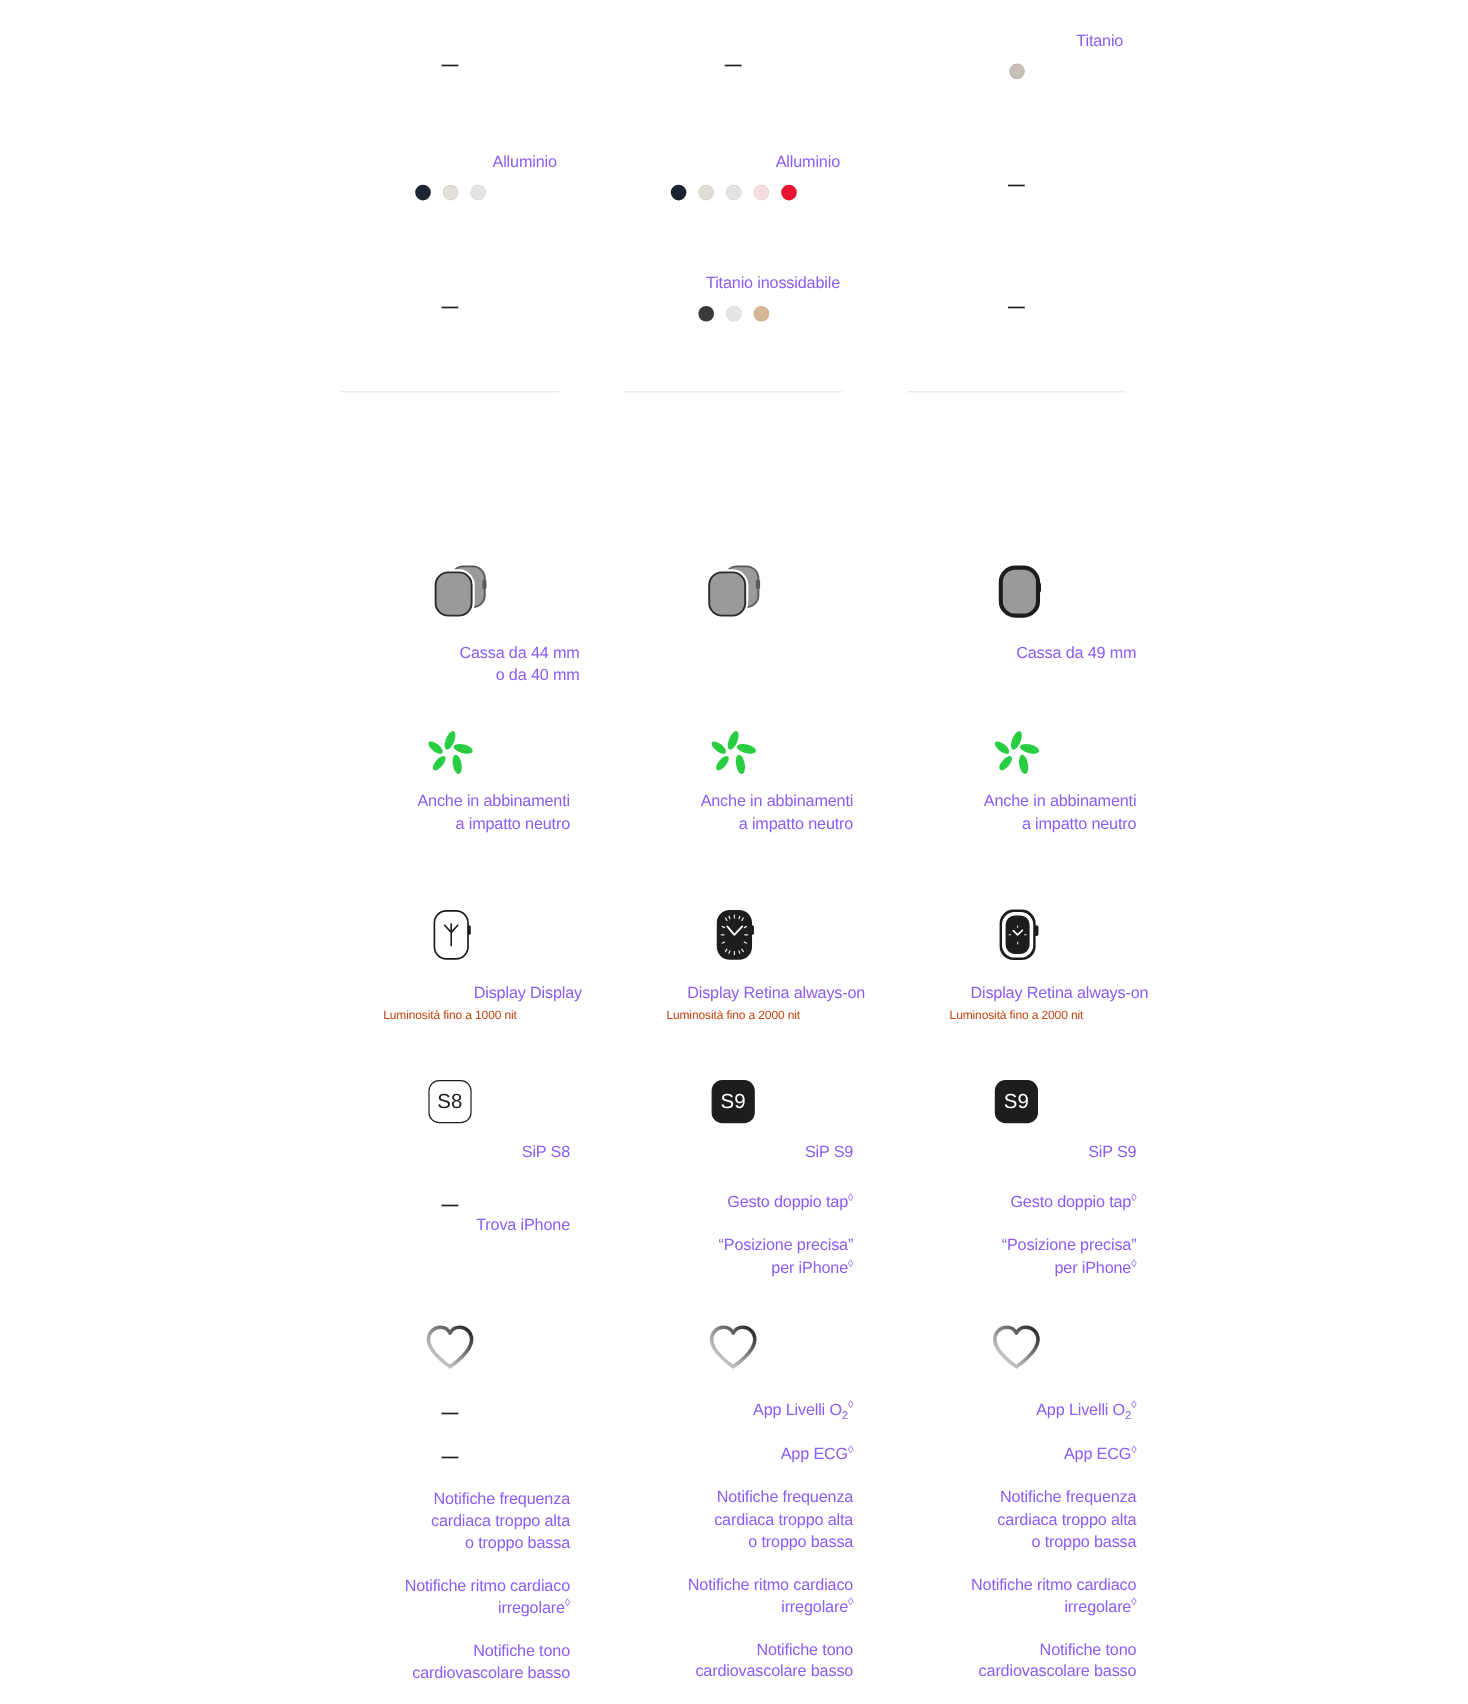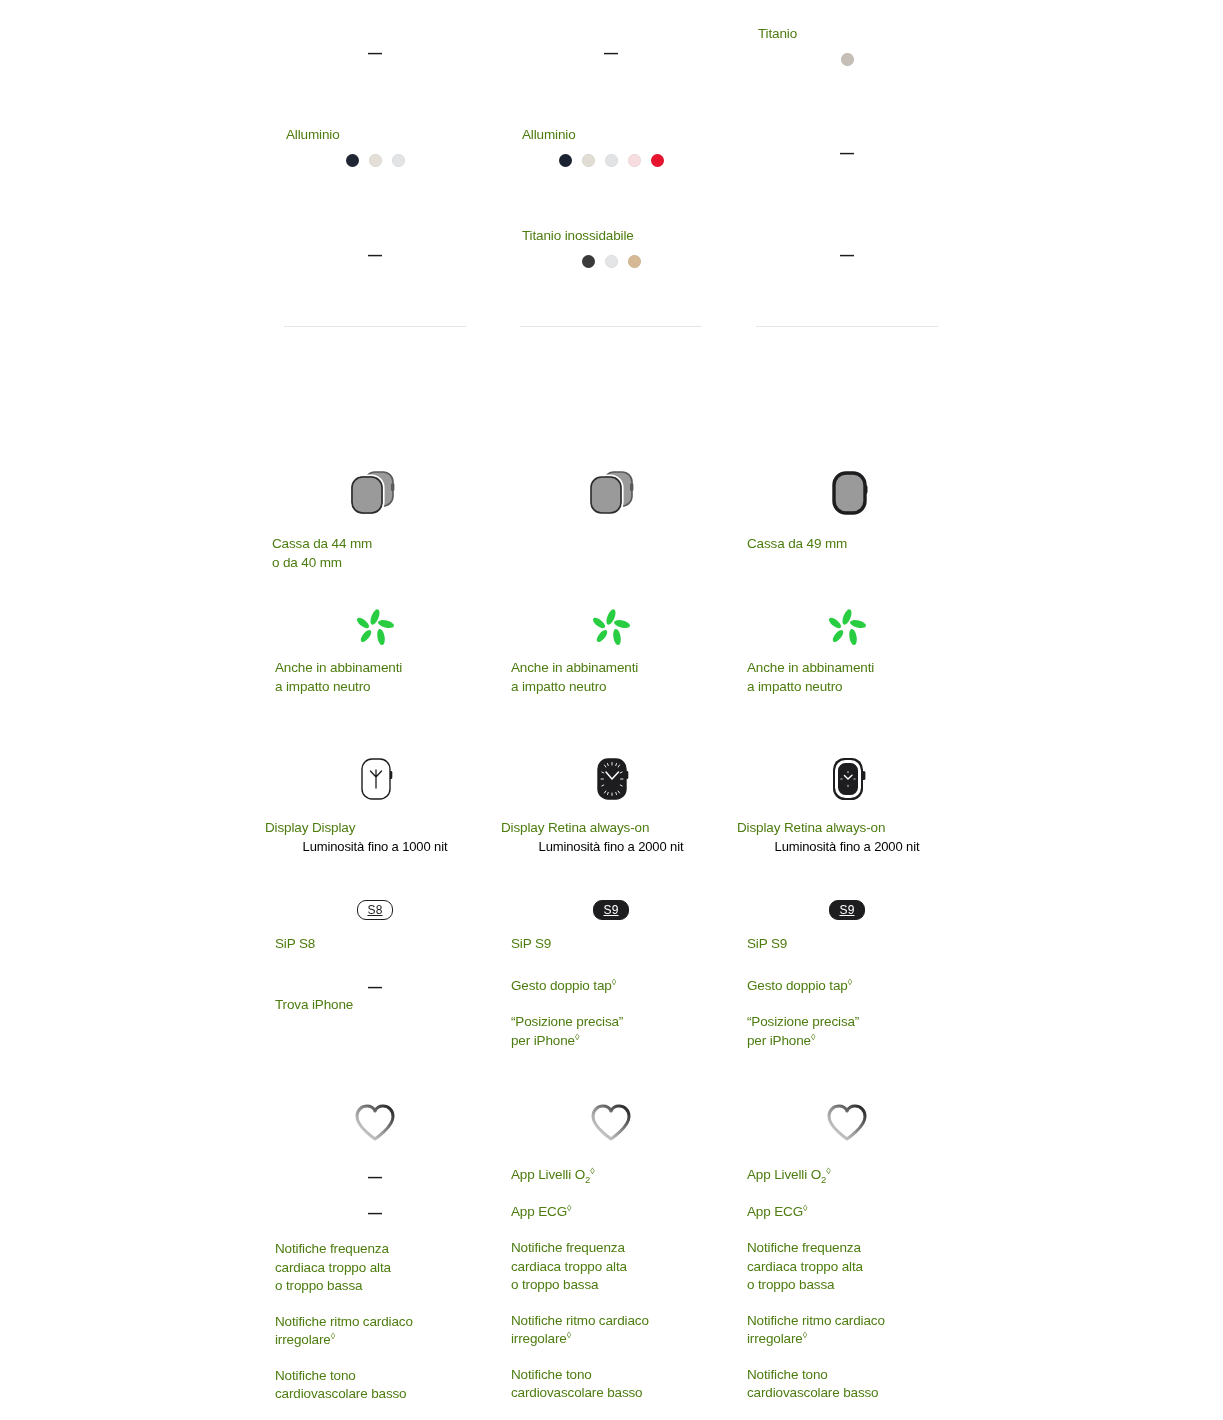--- a/index.html
+++ b/index.html
@@ -10,29 +10,29 @@
     font-family: "Liberation Sans", sans-serif;
     color: #1d1d1f;
     -webkit-font-smoothing: antialiased;
   }
   .page { position: relative; width: 1223px; height: 1420px; overflow: hidden; }
 
   
   .lbl {
     font-size: 13.5px;
     line-height: 18.5px;
-    text-align: left;
-    color: #4d7c0f;
+    text-align: right;
+    color: #8b5cf6;
     letter-spacing: -0.01em;
   }
   .lbl-grey {
-    font-size: 13px;
+    font-size: 10px;
     line-height: 18.5px;
     text-align: center;
-    color: #000000;
+    color: #c2410c;
     letter-spacing: -0.01em;
   }
   .dash {
     font-size: 14px;
     line-height: 18px;
     text-align: center;
     color: #1d1d1f;
     font-weight: 600;
   }
   sup.fn {
@@ -61,27 +61,26 @@
   .blk { position: absolute; text-align: center; }
 
   
   .leaf-icon { width: 44px; height: 42px; display: block; }
 
   
   .case-icon { display: block; }
 
   
   .chip {
-    width: 36px; height: 20px;
+    width: 36px; height: 36px;
     border-radius: 9px;
     display: flex; align-items: center; justify-content: center;
-    font-size: 12px;
+    font-size: 17px;
     font-weight: 500;
     letter-spacing: 0.2px;
-    text-decoration: underline;
   }
   .chip-light {
     background: #ffffff;
     border: 1.5px solid #1d1d1f;
     color: #1d1d1f;
   }
   .chip-dark {
     background: #1d1d1f;
     border: 1.5px solid #1d1d1f;
     color: #ffffff;
@@ -153,21 +152,21 @@
   <div class="blk" style="left:284px; top:326px; width:182px;">
     <div class="sep"></div>
   </div>
   <div class="blk" style="left:520px; top:326px; width:182px;">
     <div class="sep"></div>
   </div>
   <div class="blk" style="left:756px; top:326px; width:182px;">
     <div class="sep"></div>
   </div>
 
-  <div class="blk" style="left:272px; top:465px; width:200px;">
+  <div class="blk" style="left:283px; top:465px; width:200px;">
     <div style="display:flex; justify-content:center;">
       <svg class="case-icon" width="56" height="58" viewBox="0 0 56 58">
         <rect x="21" y="7" width="28" height="34" rx="10" fill="#9a9a9a" stroke="#5a5a5a" stroke-width="1.6"></rect>
         <rect x="47" y="18" width="3.4" height="8" rx="1.6" fill="#5a5a5a"></rect>
         <rect x="8" y="12" width="30" height="36" rx="10.5" fill="#9a9a9a" stroke="#2b2b2b" stroke-width="1.8"></rect>
         <rect x="6.5" y="10.5" width="33" height="39" rx="12" fill="none" stroke="#ffffff" stroke-width="2.2"></rect>
         <rect x="8" y="12" width="30" height="36" rx="10.5" fill="#9a9a9a" stroke="#2b2b2b" stroke-width="1.6"></rect>
       </svg>
     </div>
     <div style="margin-top:12px;">

